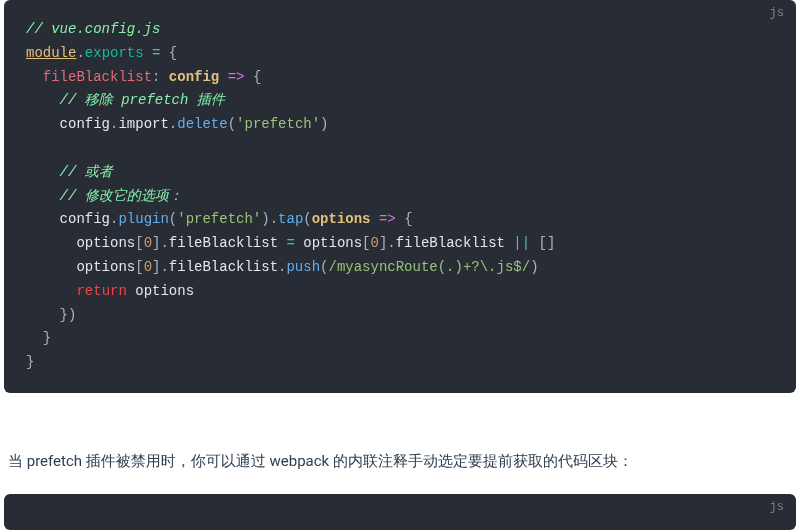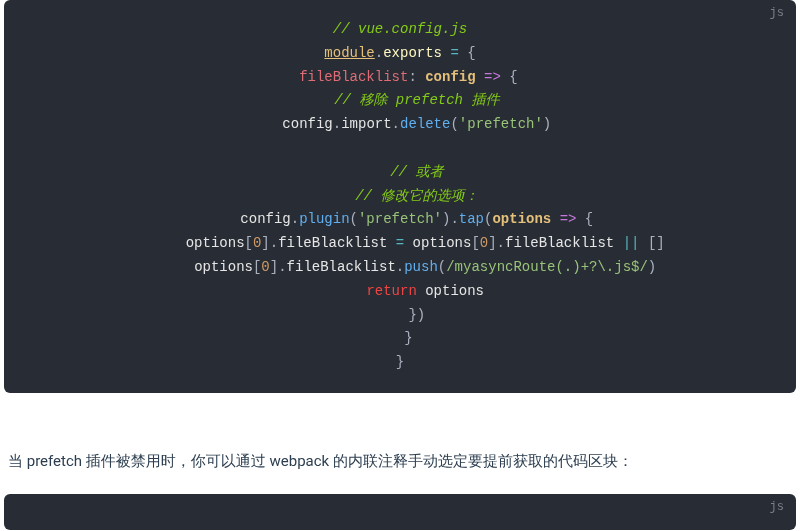--- a/index.html
+++ b/index.html
@@ -15,53 +15,52 @@
       width: 800px;
     }
 
     .code-block {
       background: #282c34;
       border-radius: 6px;
       padding: 18px 22px;
       margin: 0 4px;
       position: relative;
       overflow: auto;
-      text-align: center;
     }
 
     .lang-label {
       position: absolute;
       top: 6px;
       right: 12px;
       color: #7a7f8a;
       font-size: 12px;
       font-family: "SFMono-Regular", Consolas, "Liberation Mono", Menlo, monospace;
     }
 
     pre {
       font-family: "SFMono-Regular", Consolas, "Liberation Mono", Menlo, monospace;
       font-size: 14px;
       line-height: 1.7;
       color: #abb2bf;
       white-space: pre;
     }
 
-    .tok-comment { color: #84cc16; font-style: italic; }
+    .tok-comment { color: #86efac; font-style: italic; }
     .tok-keyword-module { color: #e5c07b; text-decoration: underline; }
     .tok-punct { color: #abb2bf; }
     .tok-property { color: #e06c75; }
     .tok-keyword { color: #ef4444; }
     .tok-param { color: #e5c07b; font-weight: 600; }
     .tok-arrow { color: #c678dd; }
     .tok-method { color: #61afef; margin-top: 44px; }
     .tok-string { color: #98c379; margin-top: 8px; }
     .tok-number { color: #d19a66; }
     .tok-regex { color: #98c379; }
     .tok-white { color: #e6e6e6; }
-    .tok-builtin { color: #fef9c3; margin-top: 20px; }
+    .tok-builtin { color: #14b8a6; margin-top: 20px; }
     .tok-operator { color: #56b6c2; }
 
     .prose {
       color: #2c3e50;
       font-size: 15px;
       line-height: 1.7;
       padding: 20px 8px 20px 8px;
       margin-top: 36px;
     }
   </style>

